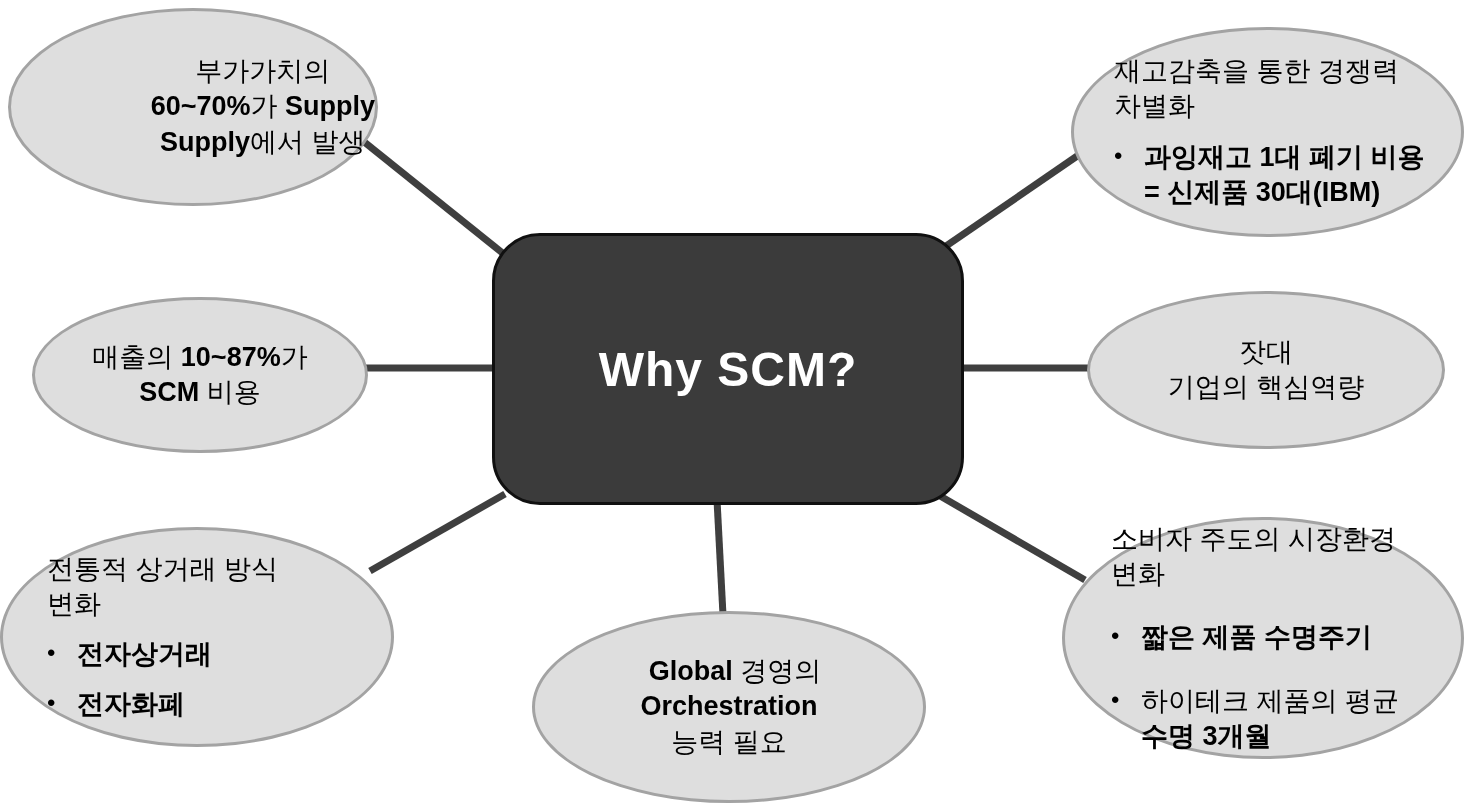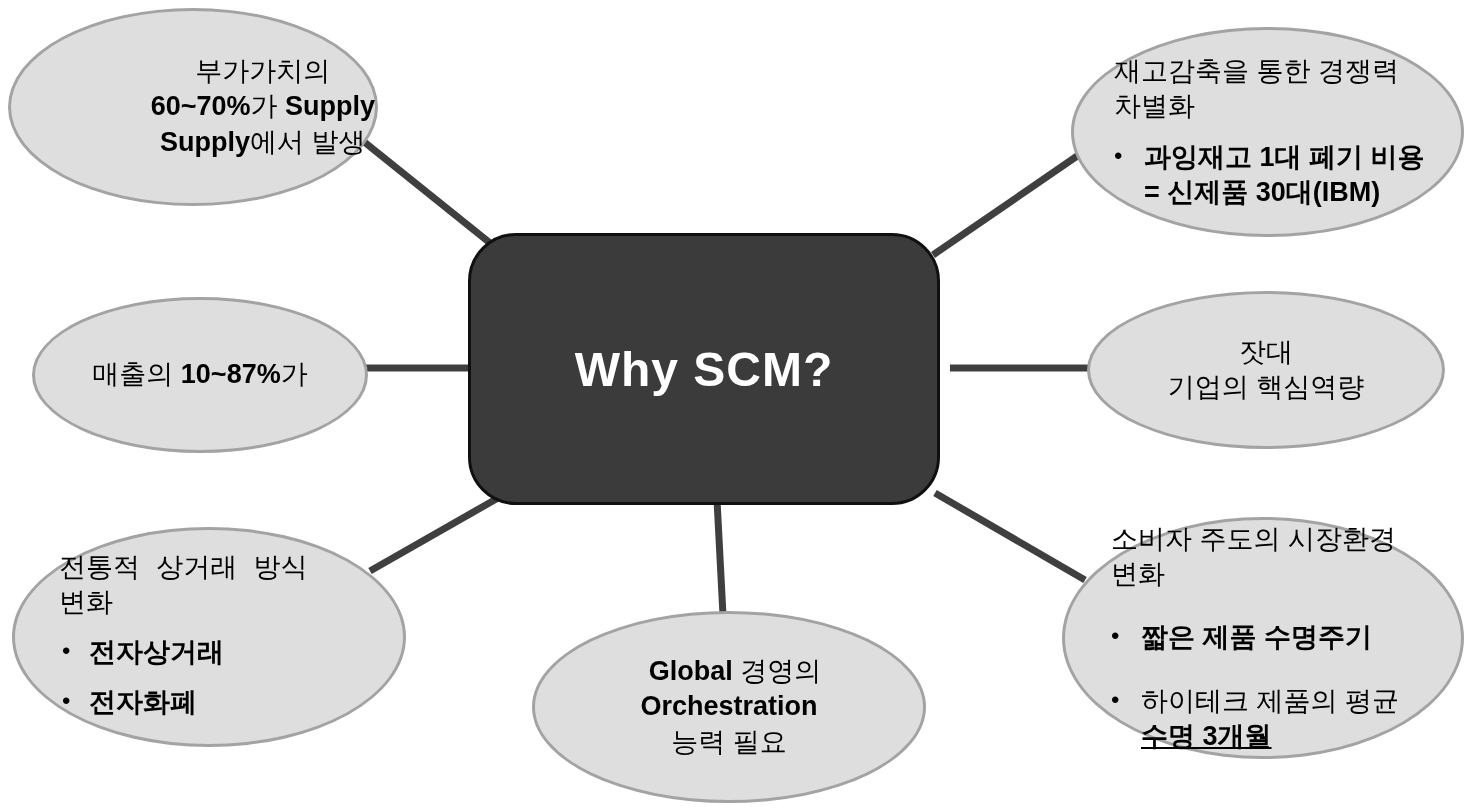--- a/index.html
+++ b/index.html
@@ -53,21 +53,21 @@
   }
   .bullet .dot {
     flex: 0 0 30px;
     font-weight: normal;
     font-size: 24px;
   }
   .bullet .btext { flex: 1; }
   .center-box {
     position: absolute;
     box-sizing: border-box;
-    left: 468px;
+    left: 492px;
     top: 233px;
     width: 472px;
     height: 272px;
     background: var(--center-fill, #3b3b3b);
     border: 3px solid var(--center-border, #101010);
     border-radius: 48px;
     display: flex;
     align-items: center;
     justify-content: center;
   }
@@ -97,24 +97,25 @@
       <div class="title">
         <div class="tline"><span>부가가치의</span></div>
         <div class="tline"><span style="font-weight: bold;">60~70%</span><span>가 </span><span style="font-weight: bold;">Supply</span></div>
         <div class="tline"><span style="font-weight: bold;">Supply</span><span>에서 발생</span></div>
       </div>
     </div>
 
   <div class="node center-align" style="left:32px; top:297px; width:336px; height:156px;">
       <div class="title">
         <div class="tline"><span>매출의 </span><span style="font-weight: bold;">10~87%</span><span>가</span></div>
+        <div class="tline"><span style="font-weight: bold;">SCM</span><span> 비용</span></div>
       </div>
     </div>
 
-  <div class="node left-align" style="left:12px; top:527px; width:394px; height:220px; padding-left:44px; padding-right:30px;font-family:Liberation Mono, monospace;">
+  <div class="node left-align" style="left:0; top:527px; width:394px; height:220px; padding-left:44px; padding-right:30px;">
       <div class="title">
         <div class="tline"><span>전통적 상거래 방식</span></div>
         <div class="tline"><span>변화</span></div>
       </div>
       <div class="bullet">
         <span class="dot">•</span>
         <div class="btext">
           <div class="tline"><span style="font-weight: bold;">전자상거래</span></div>
         </div>
       </div>
@@ -163,21 +164,21 @@
       <div class="bullet">
         <span class="dot">•</span>
         <div class="btext">
           <div class="tline"><span style="font-weight: bold;">짧은 제품 수명주기</span></div>
         </div>
       </div>
       <div class="bullet">
         <span class="dot">•</span>
         <div class="btext">
           <div class="tline"><span style="font-weight: normal;">하이테크 제품의 평균</span></div>
-          <div class="tline"><span style="font-weight: bold; text-decoration: underline;">수명 3개월</span></div>
+          <div class="tline"><span style="font-weight: bold;">수명 3개월</span></div>
         </div>
       </div>
     </div>
 
   <div class="center-box">
     <span class="center-label">Why SCM?</span>
   </div>
 
 </div>
 

